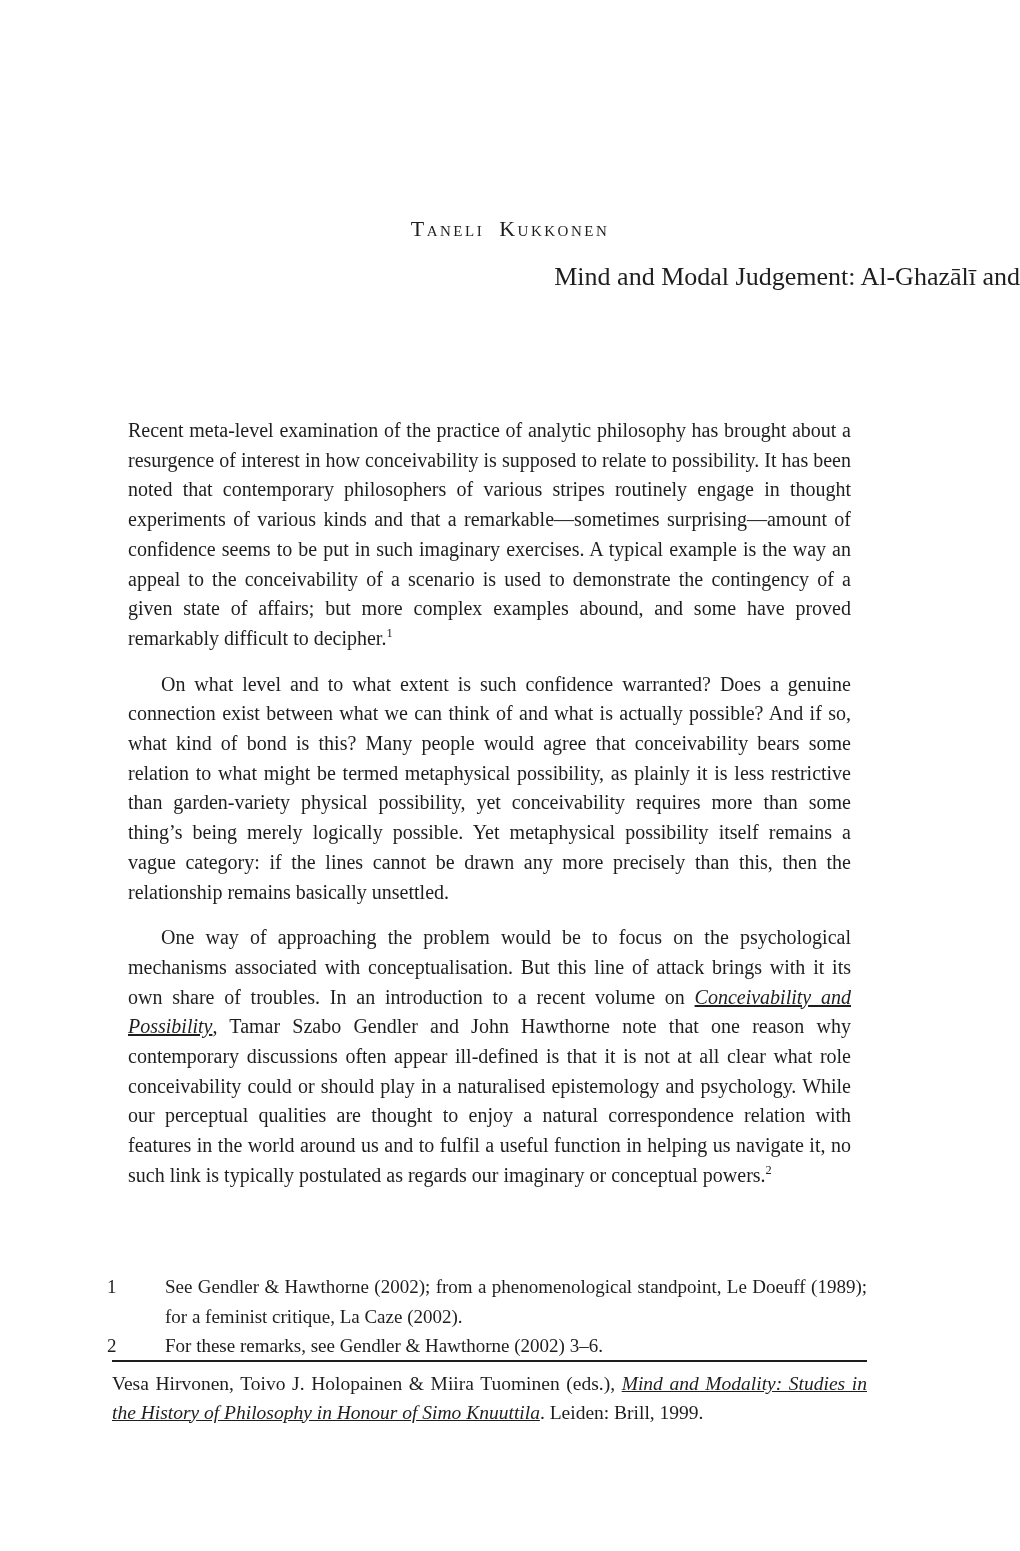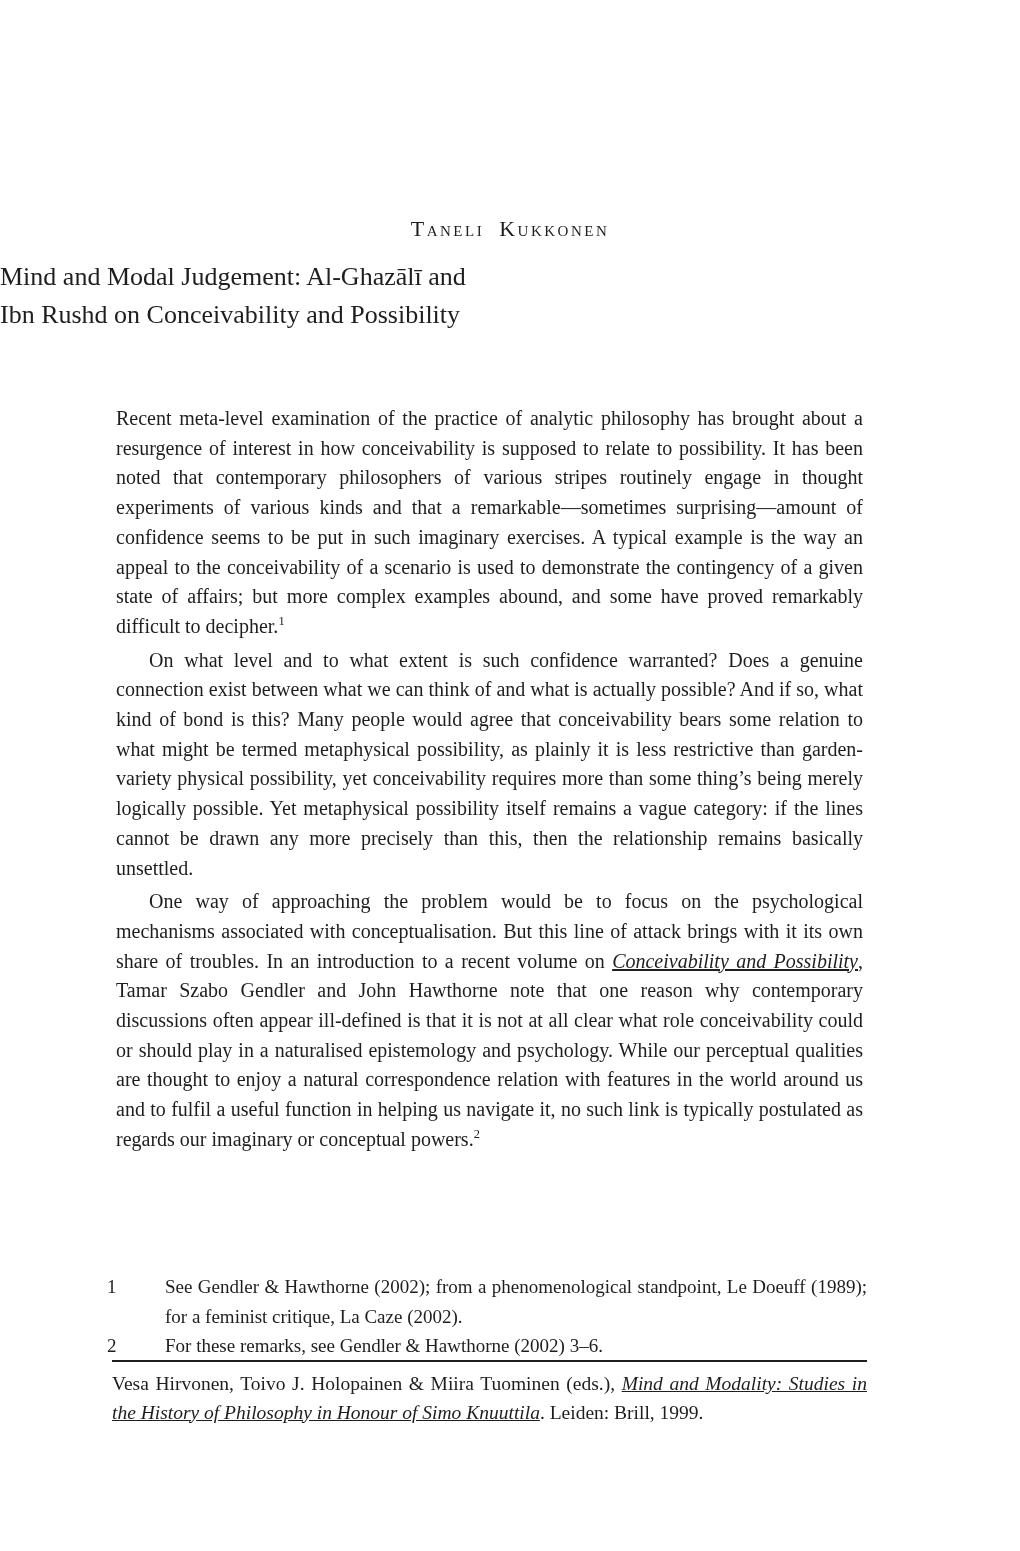--- a/index.html
+++ b/index.html
@@ -25,35 +25,35 @@
     font-variant: small-caps;
     font-size: 22px;
     letter-spacing: 2.5px;
     word-spacing: 7px;
   }
   .title {
     position: absolute;
     top: 258px;
     left: 0;
     width: 100%;
-    text-align: left;
+    text-align: right;
     font-size: 26px;
     line-height: 38px;
   }
   .body-text {
     position: absolute;
     top: 400px;
     left: 112px;
     width: 755px;
     font-size: 20px;
     line-height: 29.7px;
     text-align: justify;
   }
   .body-text p {
-    margin: 4px;
+    margin: 16px;
   }
   .body-text p.indent {
     text-indent: 33px;
   }
   .footnotes {
     position: absolute;
     top: 1272px;
     left: 107px;
     width: 760px;
     font-size: 19px;
@@ -101,21 +101,20 @@
 </style>
 </head>
 <body>
 
 <div class="page">
 
   <div class="author">Taneli Kukkonen</div>
 
   <div class="title">
     <div>Mind and Modal Judgement: Al-Ghazālī and</div>
-    <div>Ibn Rushd on Conceivability and Possibility</div>
   </div>
 
   <div class="body-text">
     <p><span>Recent meta-level examination of the practice of analytic philosophy has brought about a resurgence of interest in how conceivability is supposed to relate to possibility. It has been noted that contemporary philosophers of various stripes routinely engage in thought experiments of various kinds and that a remarkable—sometimes surprising—amount of confidence seems to be put in such imaginary exercises. A typical example is the way an appeal to the conceivability of a scenario is used to demonstrate the contingency of a given state of affairs; but more complex examples abound, and some have proved remarkably difficult to decipher.</span><span class="sup">1</span></p>
     <p class="indent"><span>On what level and to what extent is such confidence warranted? Does a genuine connection exist between what we can think of and what is actually possible? And if so, what kind of bond is this? Many people would agree that conceivability bears some relation to what might be termed metaphysical possibility, as plainly it is less restrictive than garden-variety physical possibility, yet conceivability requires more than some thing’s being merely logically possible. Yet metaphysical possibility itself remains a vague category: if the lines cannot be drawn any more precisely than this, then the relationship remains basically unsettled.</span></p>
     <p class="indent"><span>One way of approaching the problem would be to focus on the psychological mechanisms associated with conceptualisation. But this line of attack brings with it its own share of troubles. In an introduction to a recent volume on </span><span class="it">Conceivability and Possibility</span><span>, Tamar Szabo Gendler and John Hawthorne note that one reason why contemporary discussions often appear ill-defined is that it is not at all clear what role conceivability could or should play in a naturalised epistemology and psychology. While our perceptual qualities are thought to enjoy a natural correspondence relation with features in the world around us and to fulfil a useful function in helping us navigate it, no such link is typically postulated as regards our imaginary or conceptual powers.</span><span class="sup">2</span></p>
   </div>
 
   <div class="footnotes">
     <div class="footnote">

